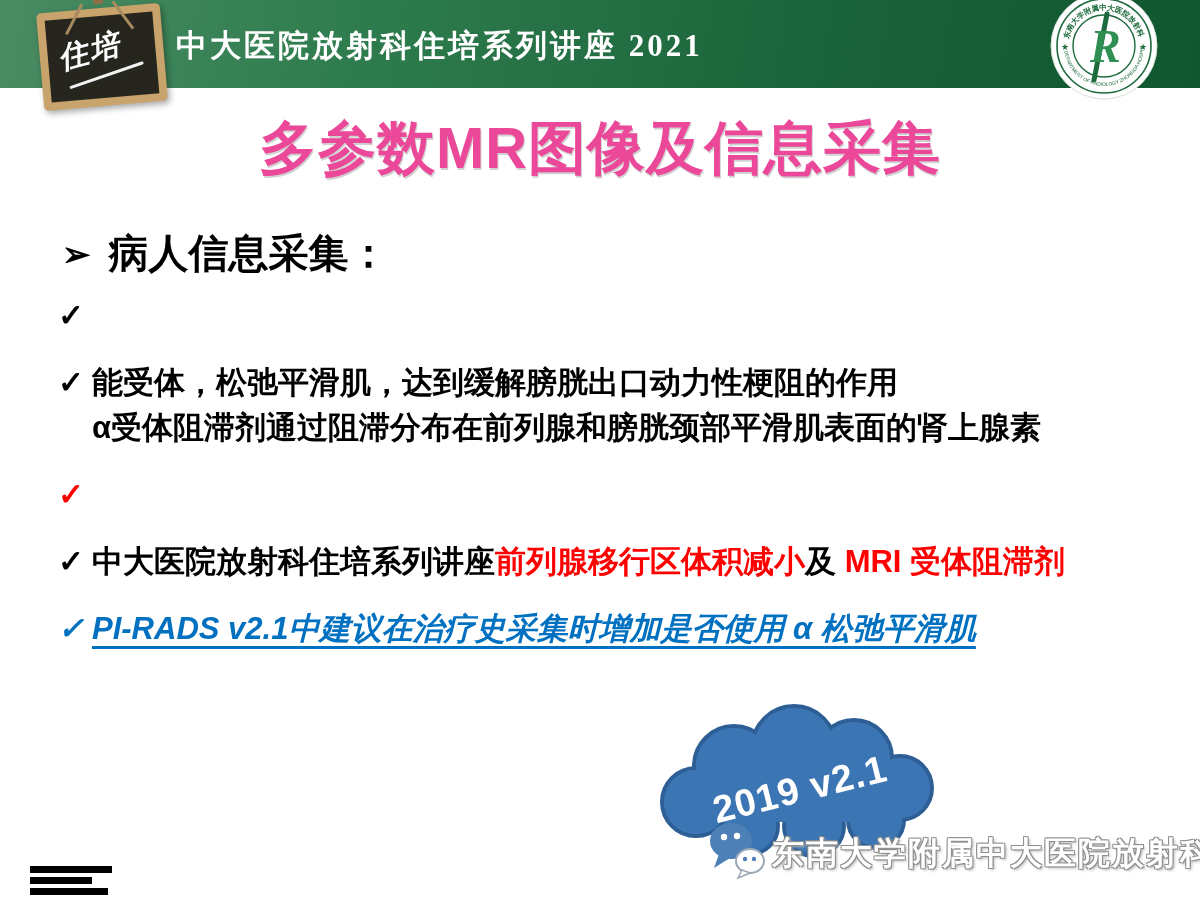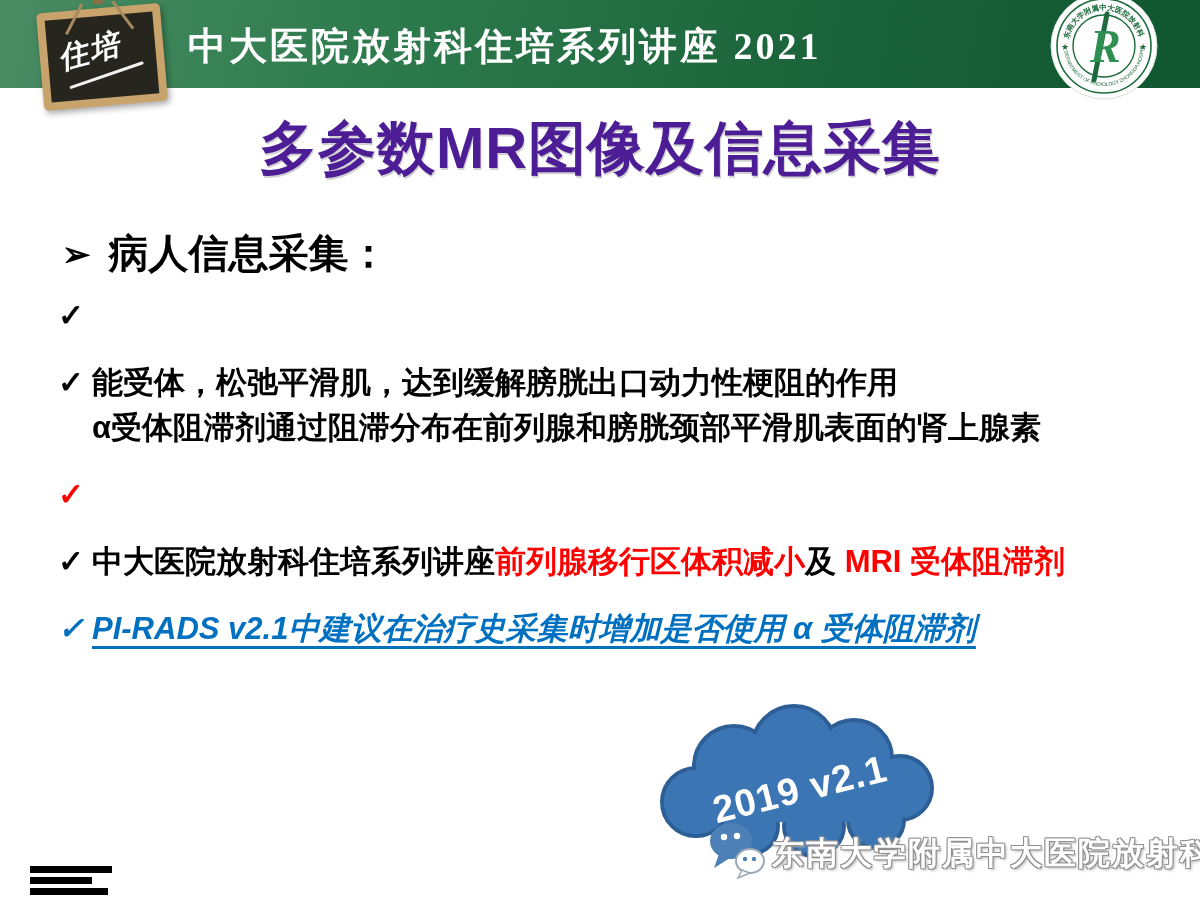--- a/index.html
+++ b/index.html
@@ -2,23 +2,23 @@
 <html><head>
 <meta charset="utf-8">
 <style>
   html,body{margin:0;padding:0;background:#fff;}
   .slide{position:relative;width:1200px;height:900px;background:#fff;overflow:hidden;
          font-family:"Liberation Sans",sans-serif;}
 
   
   .header{position:absolute;left:0;top:0;width:1200px;height:88px;
           background:linear-gradient(100deg,#4a8b63 0%,#2e7c4e 30%,#1a6239 70%,#105730 100%);}
-  .header-title{position:absolute;left:188px;top:0;height:68px;line-height:92px;
+  .header-title{position:absolute;left:176px;top:0;height:68px;line-height:92px;
           color:#fff;font-family:"Liberation Serif","DejaVu Serif",serif;
-          font-size:38px;font-weight:600;letter-spacing:3px;white-space:nowrap;}
+          font-size:31px;font-weight:600;letter-spacing:3px;white-space:nowrap;}
 
   
   .board{position:absolute;left:40px;top:8px;width:108px;height:82px;
          background:#26261f;border:8px solid #c9a36c;border-radius:5px;
          transform:rotate(-5deg);box-shadow:2px 3px 6px rgba(0,0,0,.35);}
   .board-text{position:absolute;left:10px;top:14px;color:#fdfdfd;
          font-family:"DejaVu Serif",serif;font-style:italic;font-weight:bold;
          font-size:30px;transform:rotate(-10deg);letter-spacing:2px;}
   .chalk-line{position:absolute;left:18px;top:58px;width:78px;height:3px;background:#f2f2f2;
          transform:rotate(-14deg);border-radius:2px;}
@@ -26,21 +26,21 @@
          transform:rotate(32deg);}
   .rope-r{position:absolute;right:28px;top:-16px;width:3px;height:34px;background:#a98a5e;
          transform:rotate(-32deg);}
   .peg{position:absolute;left:50px;top:-24px;width:10px;height:12px;background:#8c6f45;border-radius:2px;}
 
   
   .logo{position:absolute;left:1050px;top:-8px;width:108px;height:108px;z-index:5;}
 
   
   .slide-title{position:absolute;left:0;top:110px;width:1200px;text-align:center;
-         color:#4c1d95;font-size:58px;font-weight:800;letter-spacing:1px;
+         color:#ec4899;font-size:58px;font-weight:800;letter-spacing:1px;
          text-shadow:1px 2px 0 rgba(0,0,0,.18);}
 
   .section{position:absolute;left:62px;top:226px;display:flex;align-items:center;
          font-size:40px;font-weight:bold;color:#000;}
   .section .marker{font-size:34px;margin-right:18px;}
 
   .bullets{position:absolute;left:58px;top:294px;right:28px;}
   .bullet{display:flex;font-size:31px;font-weight:bold;color:#000;
           line-height:1.45;margin-bottom:22px;}
   .bullet .check{flex:none;width:34px;}
@@ -133,21 +133,21 @@
 
     <div class="bullet">
       <span class="check">✓</span>
       <div class="text">
         <span>中大医院放射科住培系列讲座</span><span class="t-red">前列腺移行区体积减小</span><span>及 </span><span class="t-red">MRI 受体阻滞剂</span>
       </div>
     </div>
 
     <div class="bullet b-blue">
       <span class="check">✓</span>
-      <div class="text">PI-RADS v2.1中建议在治疗史采集时增加是否使用 α 受体阻滞剂</div>
+      <div class="text">PI-RADS v2.1中建议在治疗史采集时增加是否使用 α 松弛平滑肌</div>
     </div>
 
   </div>
 
   <div class="cloud-wrap">
     <svg width="316" height="168" viewBox="0 0 316 168">
       <g fill="#3b75b4" stroke="#2d5f96" stroke-width="4">
         <circle cx="58" cy="100" r="34"></circle>
         <circle cx="96" cy="64" r="40"></circle>
         <circle cx="156" cy="46" r="42"></circle>

